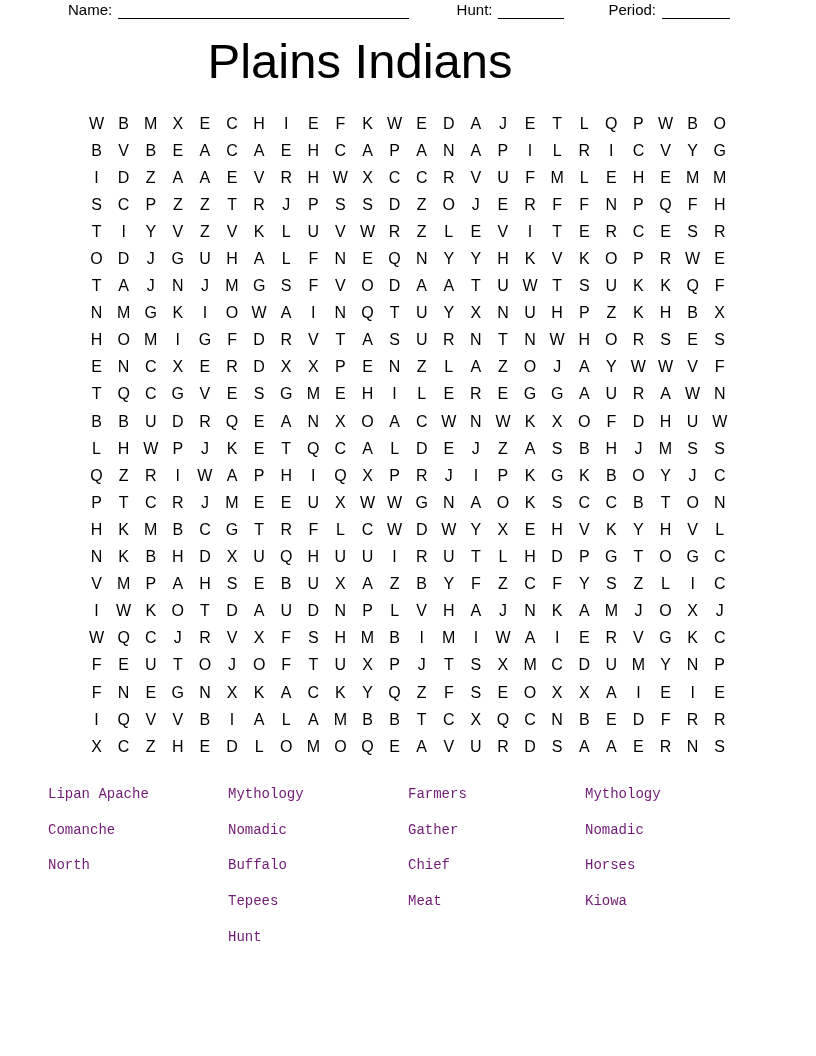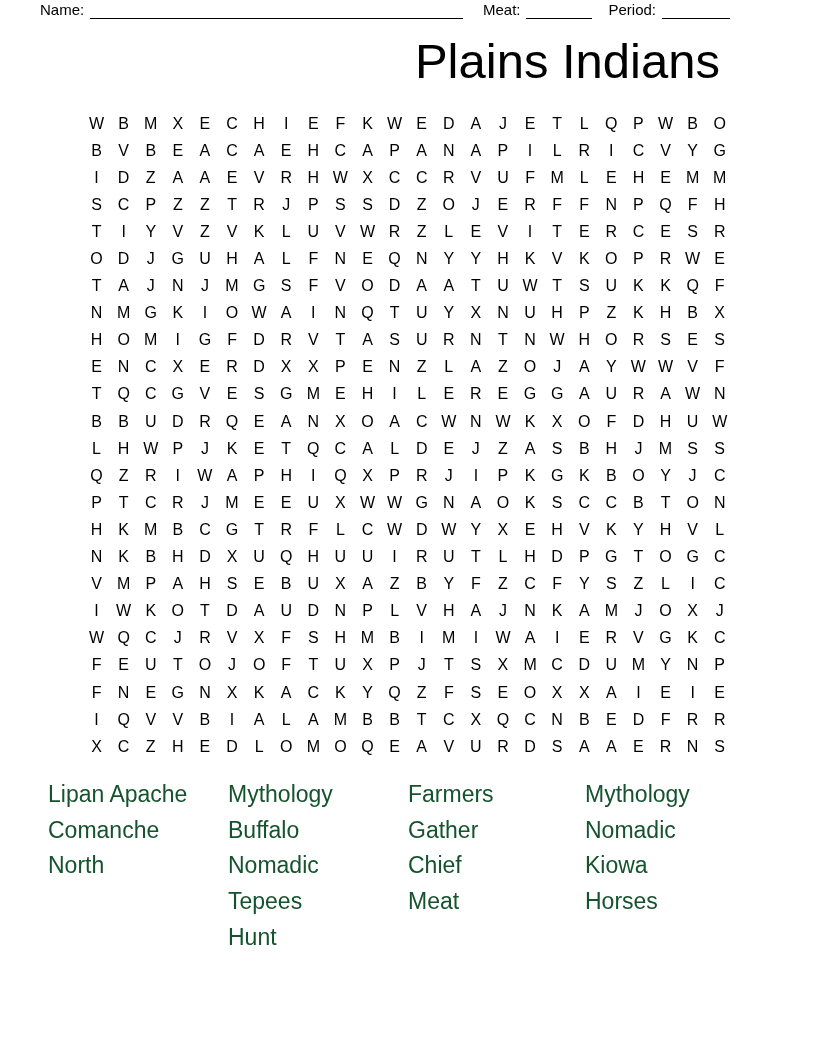--- a/index.html
+++ b/index.html
@@ -17,40 +17,40 @@
   .header {
     position: absolute;
     top: 1px;
     left: 40px;
     width: 690px;
     display: flex;
     align-items: flex-end;
     font-size: 15px;
     line-height: 18px;
   }
-  .header .label { white-space: nowrap; }
+  .header .label { white-space: nowrap; margin-left: 28px; }
   .hline {
     display: inline-block;
     border-bottom: 1.6px solid #000000;
     height: 15px;
     margin-left: 6px;
   }
   .hline.name { flex: 1 1 auto; }
   .hline.date { width: 66px; }
   .hline.period { width: 68px; }
   .hgap-date { width: 20px; flex: 0 0 auto; }
   .hgap-period { width: 16px; flex: 0 0 auto; }
 
   
   .title {
     position: absolute;
     top: 30px;
     left: 0;
     width: 720px;
-    text-align: right;
+    text-align: center;
     font-size: 49px;
     line-height: 62px;
     font-weight: 400;
     letter-spacing: 0px;
     color: #000000;
   }
 
   
   .grid {
     position: absolute;
@@ -72,36 +72,37 @@
   
   .words {
     position: absolute;
     left: 48px;
     top: 777px;
     display: grid;
     grid-template-columns: 180px 180px 177px 180px;
   }
   .word-col { display: block; }
   .word {
-    font-size: 23px;
+    font-size: 14px;
     line-height: 35.7px;
-    color: #14532d;
+    color: #701a75;
     white-space: nowrap;
+    font-family: Liberation Mono, monospace;
   }
 </style>
 </head>
 <body>
 
 <div class="page">
 
   <div class="header">
     <span class="label">Name:</span>
     <span class="hline name"></span>
     <span class="hgap-date"></span>
-    <span class="label">Meat:</span>
+    <span class="label">Hunt:</span>
     <span class="hline date"></span>
     <span class="hgap-period"></span>
     <span class="label">Period:</span>
     <span class="hline period"></span>
   </div>
 
   <div class="title">Plains Indians</div>
 
   <div class="grid">
       <div class="cell">W</div>
@@ -683,32 +684,32 @@
     </div>
 
   <div class="words">
       <div class="word-col">
         <div class="word">Lipan Apache</div>
         <div class="word">Comanche</div>
         <div class="word">North</div>
       </div>
       <div class="word-col">
         <div class="word">Mythology</div>
+        <div class="word">Nomadic</div>
         <div class="word">Buffalo</div>
-        <div class="word">Nomadic</div>
         <div class="word">Tepees</div>
         <div class="word">Hunt</div>
       </div>
       <div class="word-col">
         <div class="word">Farmers</div>
         <div class="word">Gather</div>
         <div class="word">Chief</div>
         <div class="word">Meat</div>
       </div>
       <div class="word-col">
         <div class="word">Mythology</div>
         <div class="word">Nomadic</div>
+        <div class="word">Horses</div>
         <div class="word">Kiowa</div>
-        <div class="word">Horses</div>
       </div>
     </div>
 
 </div>
 
 </body></html>

